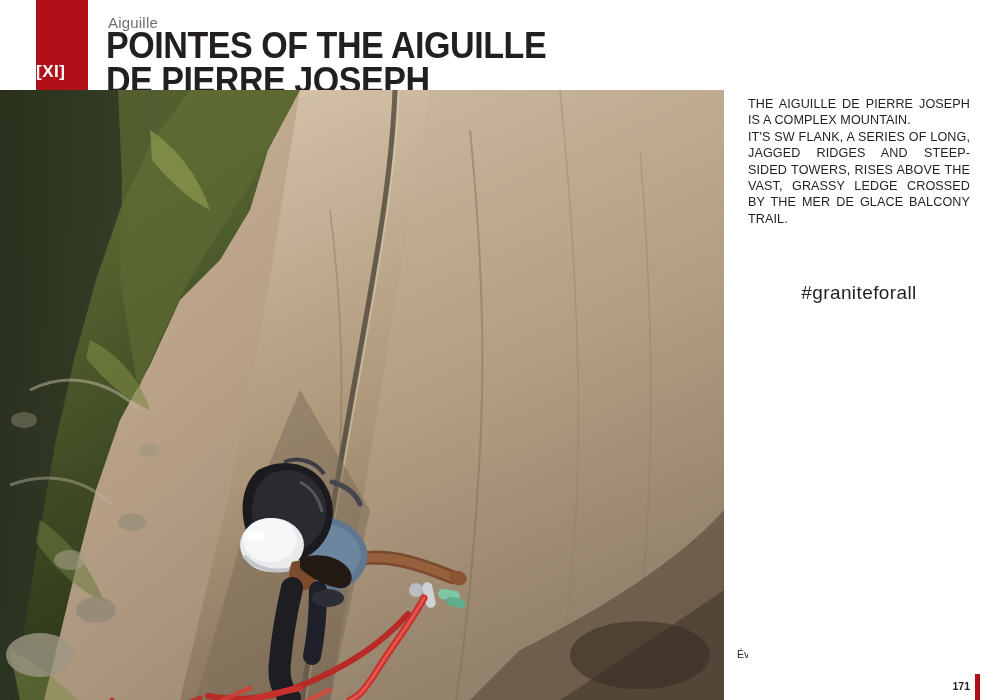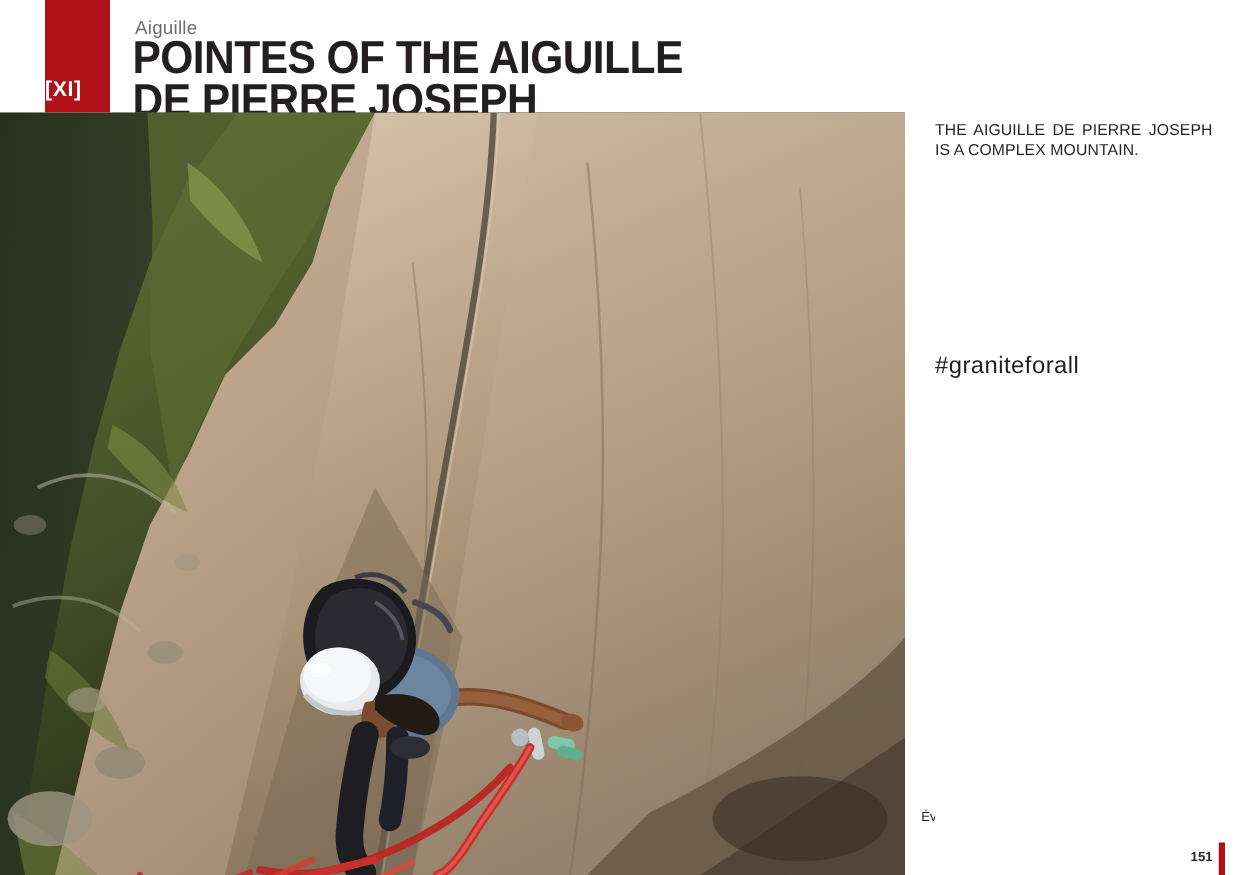--- a/index.html
+++ b/index.html
@@ -108,21 +108,21 @@
     text-align: justify;
     text-transform: uppercase;
     letter-spacing: 0.1px;
     font-family: "Liberation Sans Narrow", "Liberation Sans", sans-serif;
   }
   .intro p { margin: 0; }
   .hashtag {
     position: absolute;
     right: 0; top: 192px;
     width: 222px;
-    text-align: left;
+    text-align: center;
     color: #231f20;
     font-size: 19px;
     letter-spacing: 0.4px;
     font-family: "Liberation Sans", sans-serif;
   }
 
   
   .folio {
     position: absolute;
     right: 30px;
@@ -267,20 +267,21 @@
 
   </div>
 
   <div class="caption" style="left:731px; top:645px; left:731px;">
     <span>Évelyne Miot, P1 </span><span class="it">Combo Iguane/Métiers/Iguane.</span>
   </div>
 
   <div class="sidebar">
     <div class="intro">
       <p>The Aiguille de Pierre Joseph is a complex mountain.</p>
+      <p>It's SW flank, a series of long, jagged ridges and steep-sided towers, rises above the vast, grassy ledge crossed by the Mer de Glace balcony trail.</p>
     </div>
     <div class="hashtag">#graniteforall</div>
   </div>
 
-  <div class="folio">151</div>
+  <div class="folio">171</div>
   <div class="folio-bar"></div>
 
 </div>
 
 </body></html>

